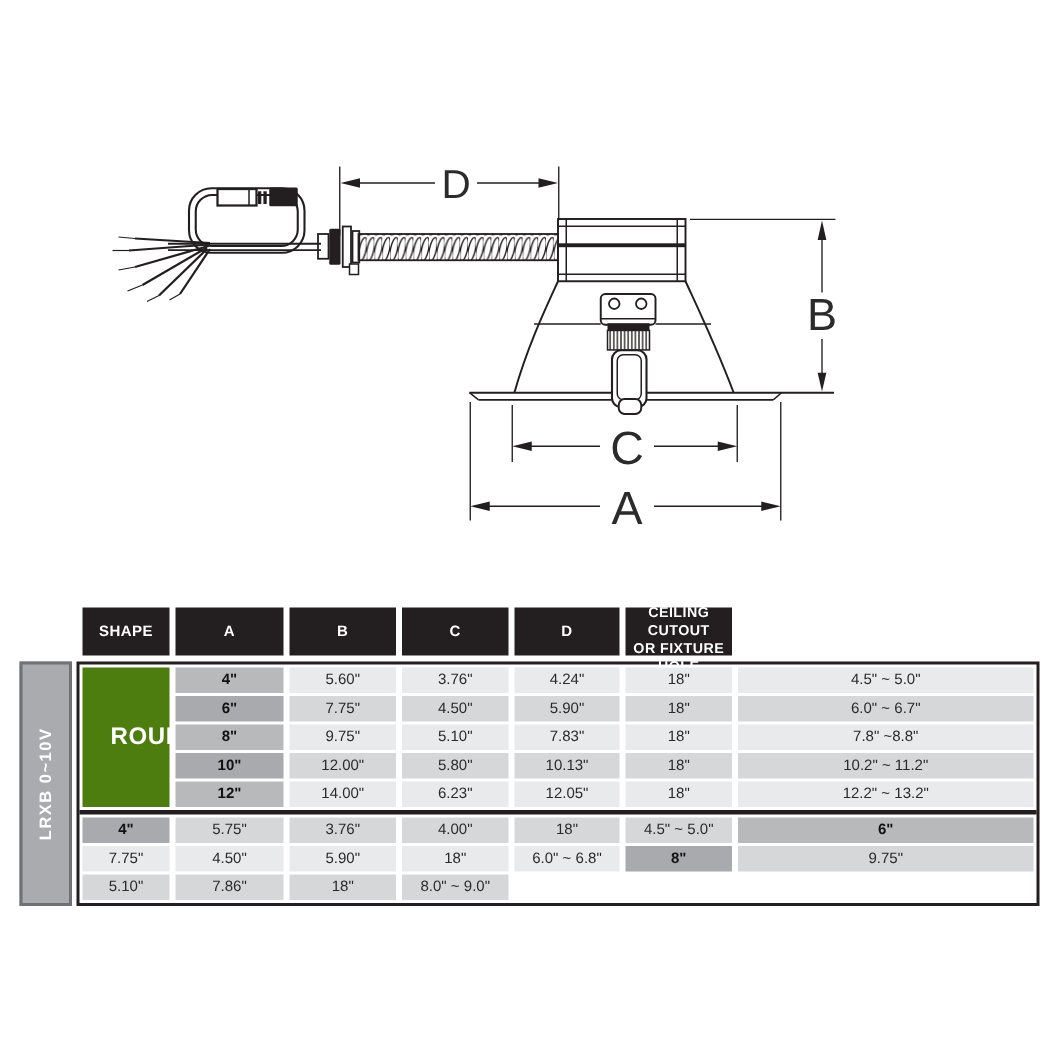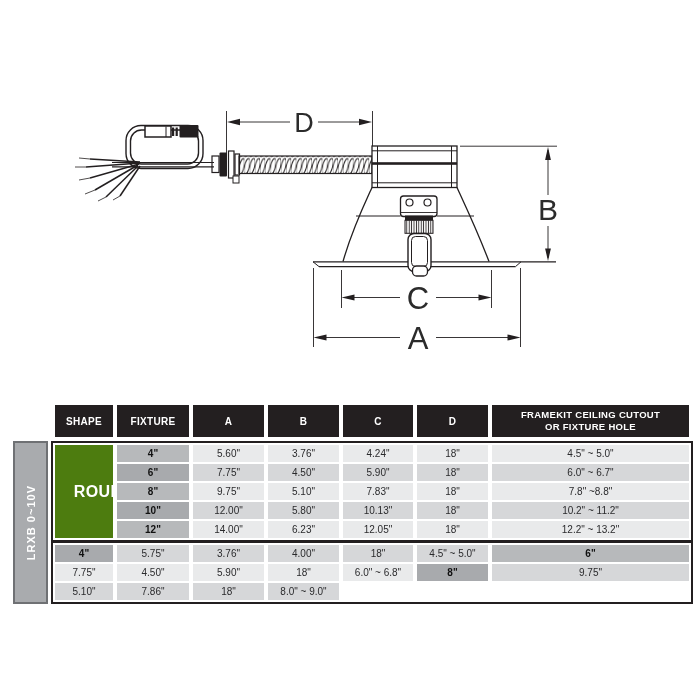--- a/index.html
+++ b/index.html
@@ -176,21 +176,20 @@
   </g>
 </svg>
 
 <div class="vlabel">
   <span>LRXB 0~10V</span>
 </div>
 
 <div class="spec">
   <div class="hdr-grid">
     <div class="cell h-cell">SHAPE</div>
-    <div class="cell h-cell">FIXTURE</div>
     <div class="cell h-cell">A</div>
     <div class="cell h-cell">B</div>
     <div class="cell h-cell">C</div>
     <div class="cell h-cell">D</div>
     <div class="cell h-cell">
       <div class="twoline">
         <div>FRAMEKIT CEILING CUTOUT</div>
         <div>OR FIXTURE HOLE</div>
       </div>
     </div>

